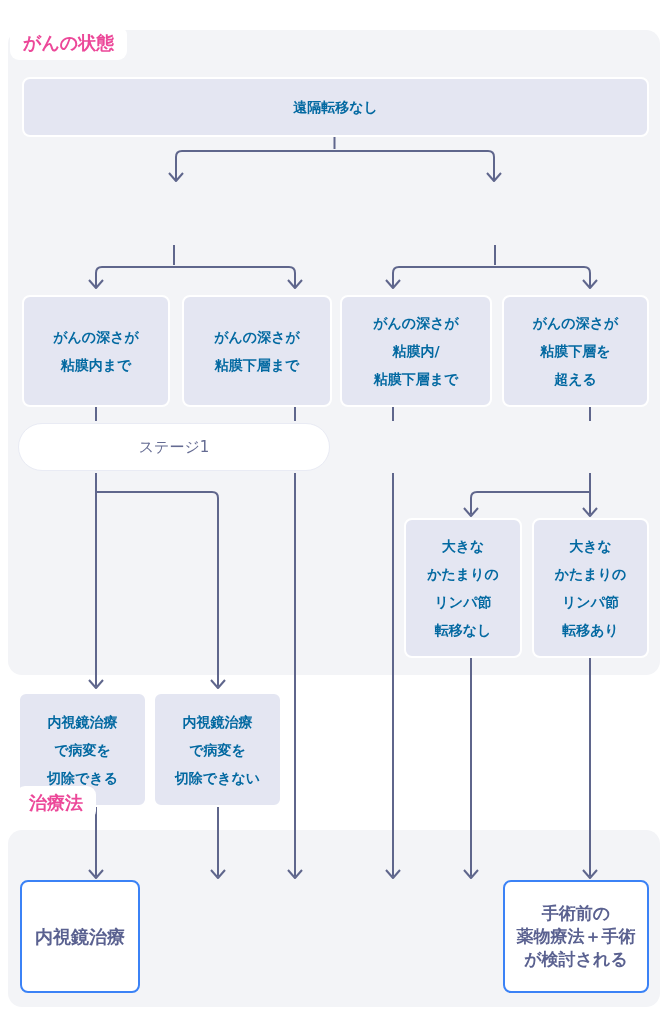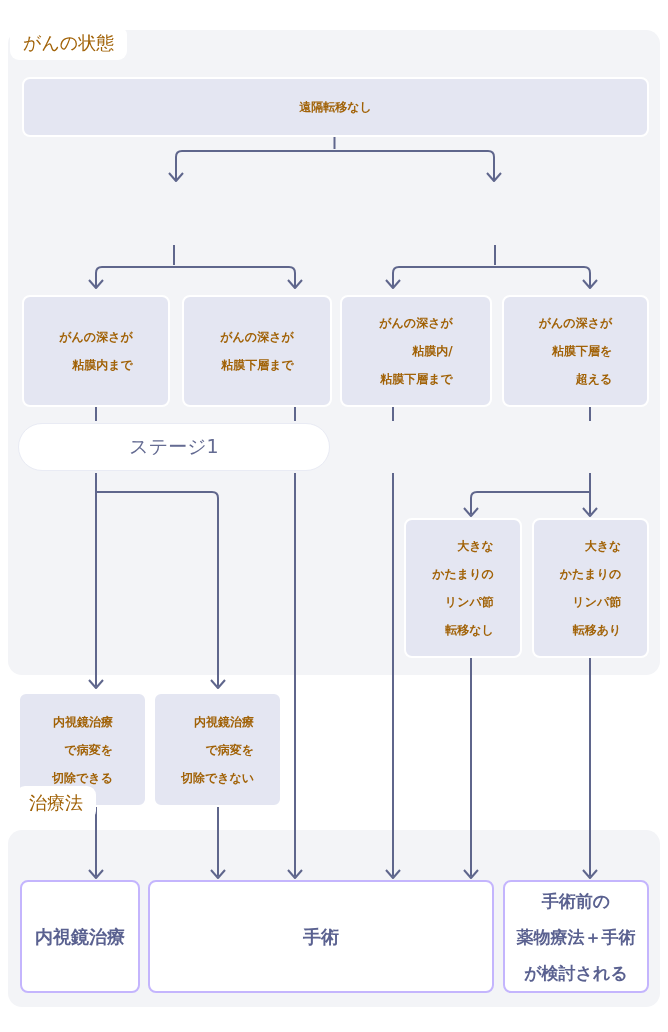--- a/index.html
+++ b/index.html
@@ -1,29 +1,29 @@
 <!DOCTYPE html>
 <html><head>
 <meta charset="utf-8">
 <style>
   html,body{margin:0;padding:0;background:#ffffff;}
   body{font-family:"DejaVu Sans",sans-serif;}
   .card{position:relative;width:668px;height:1032px;background:#ffffff;border-radius:24px;overflow:hidden;}
   .section{position:absolute;background:#f3f4f7;border-radius:14px;}
   .section-label{position:absolute;background:#ffffff;border-radius:9px;padding:5px 13px;
-    font-size:18px;font-weight:400;color:#a16207;z-index:3;}
+    font-size:18px;font-weight:700;color:#ec4899;z-index:3;}
   .node{position:absolute;box-sizing:border-box;background:#e4e6f2;border:2px solid #ffffff;
-    border-radius:8px;display:flex;align-items:center;justify-content:center;text-align:right;
-    color:#a16207;font-weight:600;font-size:12px;line-height:28px;white-space:pre-line;z-index:2;}
+    border-radius:8px;display:flex;align-items:center;justify-content:center;text-align:center;
+    color:#0369a1;font-weight:600;font-size:14px;line-height:28px;white-space:pre-line;z-index:2;}
   .pill{position:absolute;box-sizing:border-box;background:#ffffff;border:1px solid #e9ebf4;
     border-radius:26px;display:flex;align-items:center;justify-content:center;
-    color:#646b92;font-weight:400;font-size:19px;z-index:2;}
-  .result{position:absolute;box-sizing:border-box;background:#ffffff;border:2px solid #c4b5fd;
+    color:#646b92;font-weight:400;font-size:15px;z-index:2;}
+  .result{position:absolute;box-sizing:border-box;background:#ffffff;border:2px solid #3b82f6;
     border-radius:8px;display:flex;align-items:center;justify-content:center;text-align:center;
-    color:#5a6190;font-weight:600;font-size:18px;line-height:36px;white-space:pre-line;z-index:2;}
+    color:#5a6190;font-weight:600;font-size:18px;line-height:23px;white-space:pre-line;z-index:2;}
   svg.connectors{position:absolute;left:0;top:0;z-index:1;}
   svg.connectors path{stroke:#5f668c;stroke-width:2;fill:none;stroke-linejoin:round;stroke-linecap:butt;}
 </style>
 </head>
 <body>
 
 <div class="card">
 
   <div class="section" style="left:8px;top:30px;width:652px;height:645px;"></div>
   <div class="section" style="left:8px;top:830px;width:652px;height:177px;"></div>
@@ -104,18 +104,17 @@
 転移あり</div>
 
   <div class="node" style="left:18px;top:692px;width:129px;height:115px;">内視鏡治療
 で病変を
 切除できる</div>
   <div class="node" style="left:153px;top:692px;width:129px;height:115px;">内視鏡治療
 で病変を
 切除できない</div>
 
   <div class="result" style="left:20px;top:880px;width:120px;height:113px;">内視鏡治療</div>
-  <div class="result" style="left:148px;top:880px;width:346px;height:113px;">手術</div>
   <div class="result" style="left:503px;top:880px;width:146px;height:113px;font-size:17px;">手術前の
 薬物療法＋手術
 が検討される</div>
 
 </div>
 
 </body></html>

